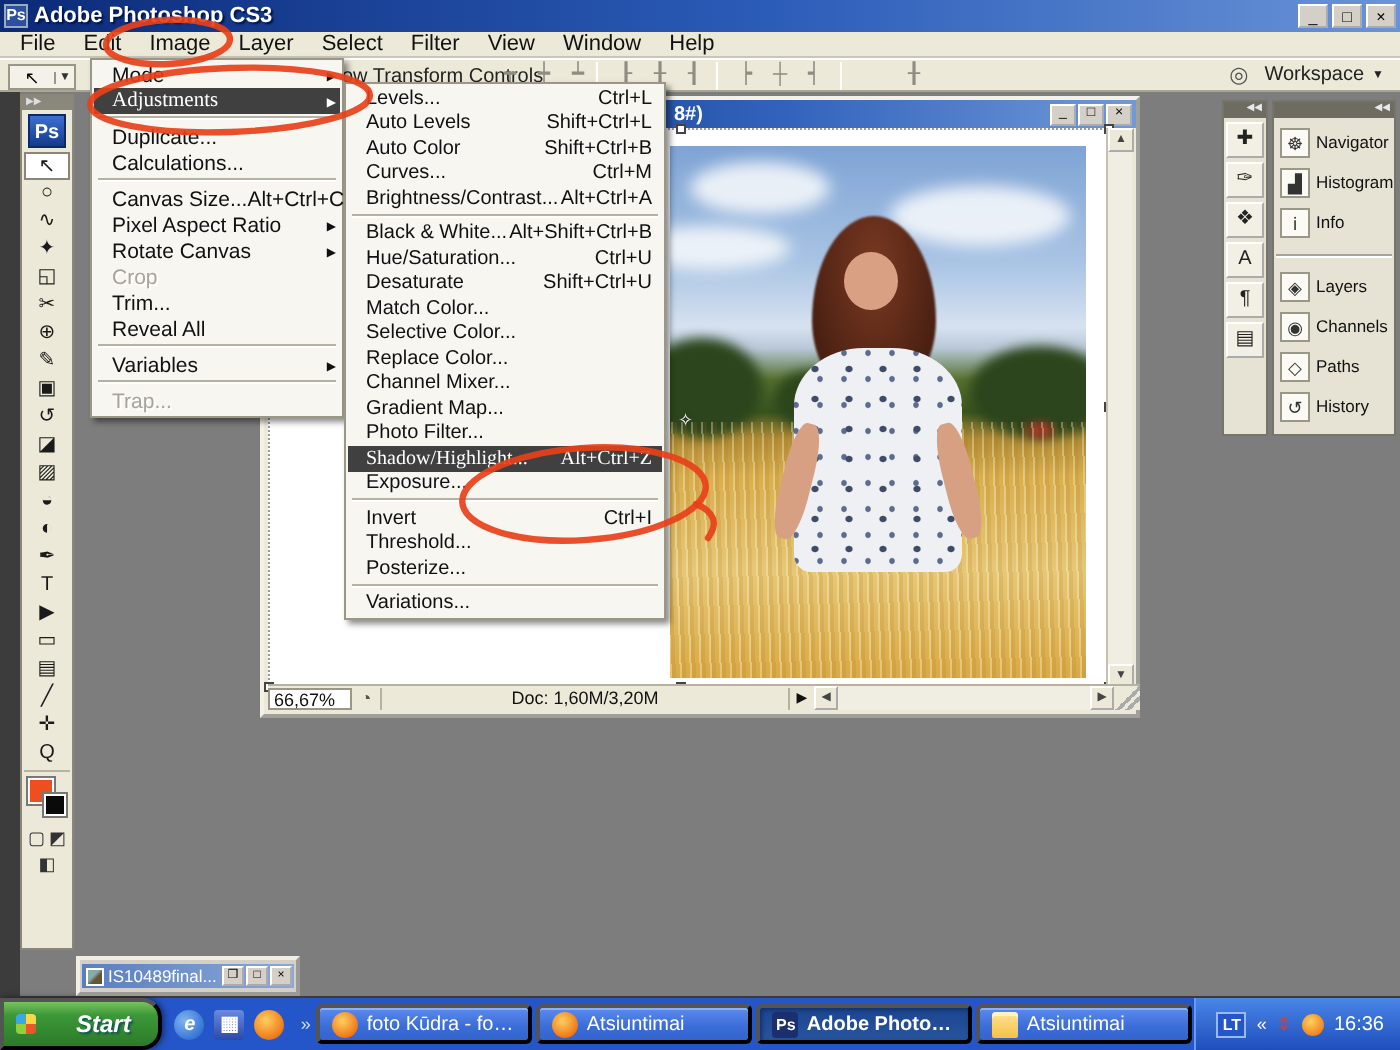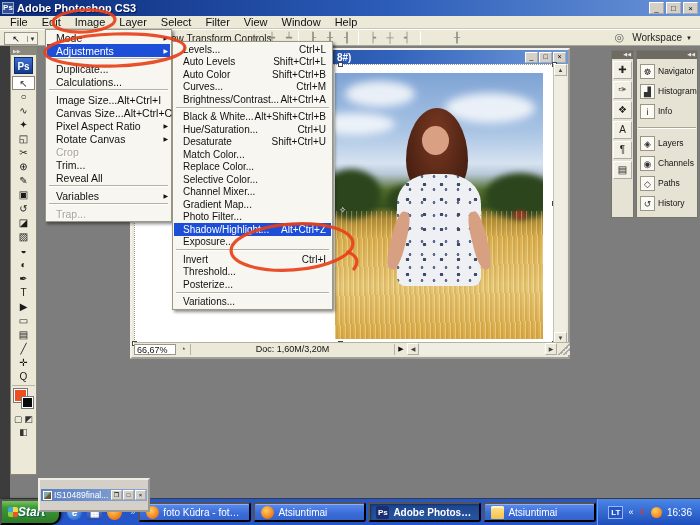--- a/index.html
+++ b/index.html
@@ -131,46 +131,46 @@
           box-shadow:2px 2px 3px rgba(0,0,0,.45); z-index:10; }
   .image-menu { left:45px; top:29px; width:127px; padding:1px; }
   .adj-menu   { left:172px; top:41px; width:161px; padding:1px; }
   .mrow { display:flex; align-items:center; padding:0 2px 0 9px; color:#111; }
   .image-menu .mrow { height:13px; font-size:10.5px; }
   .adj-menu .mrow { height:12.5px; font-size:10px; }
   .mrow .mi-label { white-space:nowrap; }
   .mrow .mi-shortcut { margin-left:auto; padding-right:3px; white-space:nowrap; }
   .mrow .mi-arrow { width:8px; font-size:6px; text-align:right; color:#111; }
   .mrow.submenu .mi-arrow::after { content:"▶"; }
-  .mrow.selected { background:#1d4ed8; }
+  .mrow.selected { background:#404040;font-family:Liberation Serif, serif; }
   .mrow.selected span { color:#fff; }
   .mrow.disabled span { color:#a8a49a; text-shadow:1px 1px 0 #fff; }
   .mrow.separator { height:5px !important; position:relative; padding:0; }
   .mrow.separator::after { content:""; position:absolute; left:2px; right:2px; top:1px;
                            border-top:1px solid #b5b2a2; border-bottom:1px solid #fff; }
 
   
-  .minidoc { position:absolute; left:38px; top:478px; width:112px; height:34px; background:#d4d0c8;
+  .minidoc { position:absolute; left:38px; top:478px; width:112px; height:20px; background:#d4d0c8;
              border:2px outset #efede4; z-index:2; display:flex; align-items:center; }
   .minidoc .md-bar { flex:1; height:12px; margin:0 1px;
                      background:linear-gradient(90deg,#5a7fc0,#8aa8d8); display:flex; align-items:center; }
   .md-thumb { width:9px; height:9px; margin:0 2px; background:linear-gradient(135deg,#8aa 40%,#653 60%); border:1px solid #fff; }
   .md-title { color:#fff; font-size:8.5px; white-space:nowrap; overflow:hidden; max-width:58px; }
   .md-ctrl { display:flex; gap:1px; margin-left:auto; padding-right:1px; }
   .md-ctrl .wbtn { width:11px; height:10px; font-size:6px; line-height:8px; }
 
   
   .annot { position:absolute; left:0; top:0; width:700px; height:525px; z-index:20; pointer-events:none; }
   .annot * { fill:none; stroke:var(--annot,#e8401a); stroke-width:3.2; stroke-linecap:round; opacity:.92; }
 
   
   .taskbar { position:absolute; left:0; top:499px; width:700px; height:26px;
              background:linear-gradient(180deg,#4a7ae8 0%,#2456c9 12%,#2152c4 82%,#17ale8 100%);
              background-color:#2456c9; display:flex; align-items:center; }
-  .start-btn { height:26px; padding:0 14px 0 6px; display:flex; align-items:center; gap:0;
+  .start-btn { height:26px; padding:0 14px 0 6px; display:flex; align-items:center; gap:20px;
                background:linear-gradient(180deg,#77c35c,#3c9838 30%,#2d7a28);
                border-radius:0 10px 10px 0; box-shadow:1px 0 3px rgba(0,0,0,.5); }
   .flag { width:10px; height:10px; background:conic-gradient(from 0deg at 50% 50%, #e8562a 0 25%, #8ed13a 0 50%, #3aa7e8 0 75%, #f7d842 0 100%); border-radius:2px; transform:rotate(90deg); }
   .start-label { color:#fff; font-size:12px; font-weight:bold; font-style:italic; text-shadow:1px 1px 1px #155; }
   .ql { display:flex; align-items:center; gap:5px; padding:0 6px; }
   .ql-ico { width:15px; height:15px; border-radius:50%; font-size:10px; line-height:15px; text-align:center;
             color:#fff; font-weight:bold; }
   .ql-ico.t-ie { background:radial-gradient(circle at 35% 35%, #7fb4f0, #1a5cc8); font-style:italic; }
   .ql-ico.t-disk { background:linear-gradient(180deg,#6a8ae0,#2a4aa8); border-radius:2px; }
   .ql-ico.t-firefox { background:radial-gradient(circle at 40% 35%, #ffcf60, #f07818 70%, #c84a10); }
@@ -458,25 +458,20 @@
           <span class="mi-label">Calculations...</span>
           <span class="mi-shortcut"></span>
           <span class="mi-arrow"></span>
         </div>
         <div class="mrow separator">
           
           
           
         </div>
         <div class="mrow">
-          <span class="mi-label">Image Size...</span>
-          <span class="mi-shortcut">Alt+Ctrl+I</span>
-          <span class="mi-arrow"></span>
-        </div>
-        <div class="mrow">
           <span class="mi-label">Canvas Size...</span>
           <span class="mi-shortcut">Alt+Ctrl+C</span>
           <span class="mi-arrow"></span>
         </div>
         <div class="mrow submenu">
           <span class="mi-label">Pixel Aspect Ratio</span>
           <span class="mi-shortcut"></span>
           <span class="mi-arrow"></span>
         </div>
         <div class="mrow submenu">
@@ -557,25 +552,25 @@
         </div>
         <div class="mrow">
           <span class="mi-label">Desaturate</span>
           <span class="mi-shortcut">Shift+Ctrl+U</span>
         </div>
         <div class="mrow">
           <span class="mi-label">Match Color...</span>
           <span class="mi-shortcut"></span>
         </div>
         <div class="mrow">
+          <span class="mi-label">Selective Color...</span>
+          <span class="mi-shortcut"></span>
+        </div>
+        <div class="mrow">
           <span class="mi-label">Replace Color...</span>
-          <span class="mi-shortcut"></span>
-        </div>
-        <div class="mrow">
-          <span class="mi-label">Selective Color...</span>
           <span class="mi-shortcut"></span>
         </div>
         <div class="mrow">
           <span class="mi-label">Channel Mixer...</span>
           <span class="mi-shortcut"></span>
         </div>
         <div class="mrow">
           <span class="mi-label">Gradient Map...</span>
           <span class="mi-shortcut"></span>
         </div>

